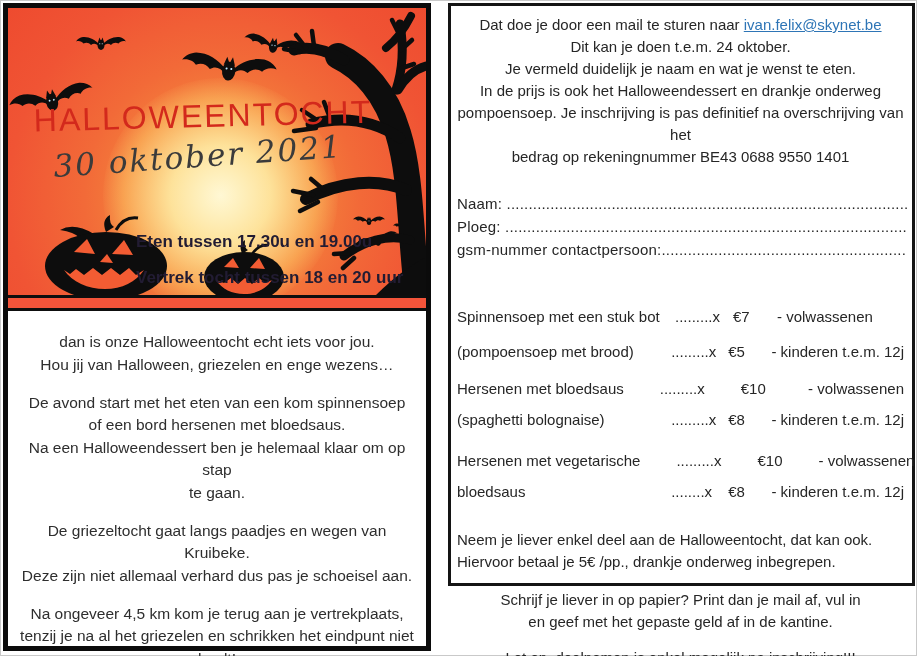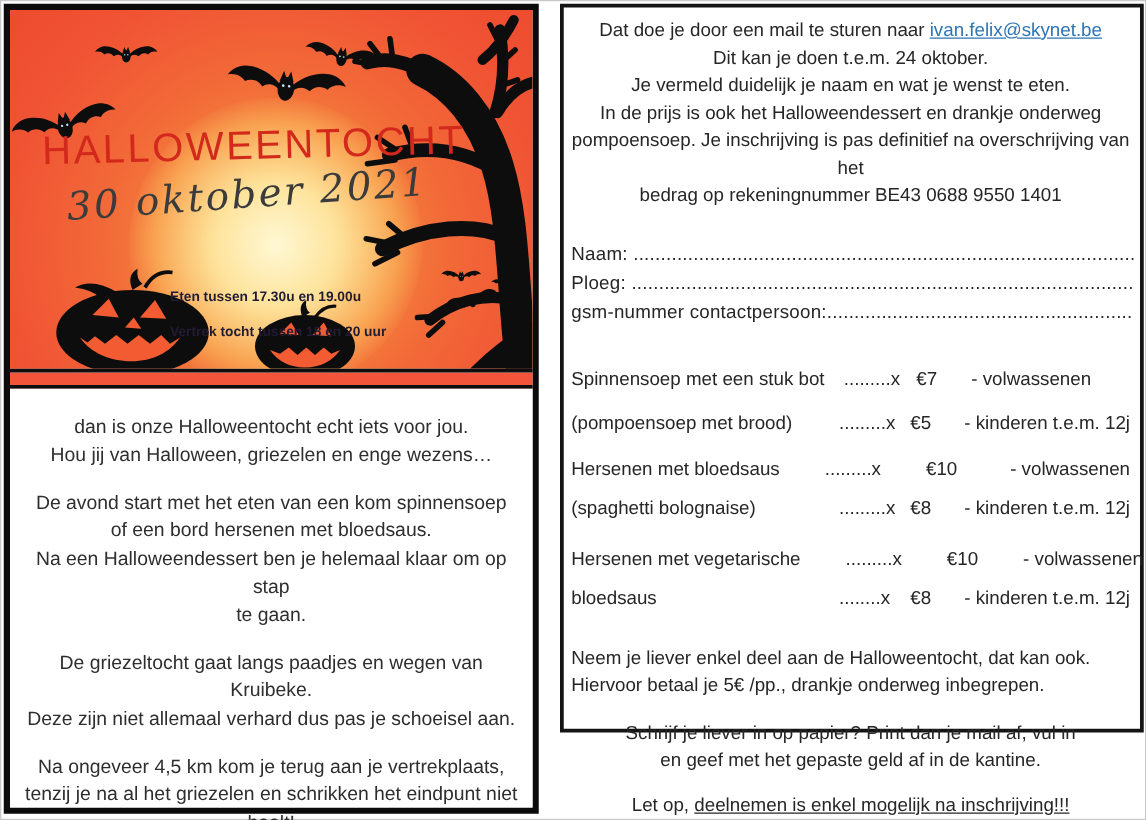--- a/index.html
+++ b/index.html
@@ -28,21 +28,21 @@
   .poster-title{
     position:absolute;left:0;top:90px;width:390px;text-align:center;
     font-size:32px;letter-spacing:2px;color:var(--title-red,#d3291c);
     transform:rotate(-1.5deg);font-weight:400;
   }
   .poster-date{
     position:absolute;left:0;top:130px;width:380px;text-align:center;
     font-family:"DejaVu Serif", serif;font-style:italic;
     font-size:31px;letter-spacing:2px;color:#3b3b3b;transform:rotate(-4deg);
   }
-  .poster-schedule{position:absolute;left:128px;top:224px;color:var(--schedule-navy,#221c33);font-weight:700;font-size:11px;}
+  .poster-schedule{position:absolute;left:128px;top:224px;color:var(--schedule-navy,#221c33);font-weight:700;font-size:17px;}
   .poster-schedule .sched-line{margin-bottom:16px;white-space:nowrap;}
 
   .strip{width:418px;height:10px;background:var(--strip-orange,#f4543a);border-bottom:3px solid #0e0e0e;}
 
   .left-text{
     width:418px;height:335px;box-sizing:border-box;padding:10px 6px 0;
     text-align:center;color:#2e2e2e;font-size:15.5px;line-height:22.5px;background:#fff;
   }
   .left-text .para{margin:0 0 10px;}
 
@@ -50,21 +50,21 @@
   .right-panel{
     position:absolute;left:447px;top:2px;width:467px;height:583px;
     border:3px solid #141414;box-sizing:border-box;background:#ffffff;
     padding:8px 8px 0 6px;color:#262626;font-size:15px;line-height:22px;
   }
   .center{text-align:center;}
   .email-link{color:var(--link-blue,#2e75b6);text-decoration:underline;cursor:pointer;}
   .instructions{}
   .reg-form{margin-top:24px;}
   .form-line{white-space:nowrap;overflow:hidden;width:450px;line-height:23px;letter-spacing:0.2px;}
-  .menu{margin-top:32px;}
+  .menu{margin-top:45px;}
   .menu-row{display:flex;white-space:nowrap;}
   .menu-row .mi{width:218px;}
   .menu-row .mq{width:58px;}
   .menu-row .mp{width:44px;}
   .menu-row .ma{flex:1;}
   .mb13{margin-bottom:13px;} .mb15{margin-bottom:15px;} .mb9{margin-bottom:9px;gap:36px;} .mb19{margin-bottom:19px;}
   .tour-only{margin-top:26px;}
   .paper-note{margin-top:16px;}
   .warning{margin-top:14px;}
   .warn-underline{text-decoration:underline;}

